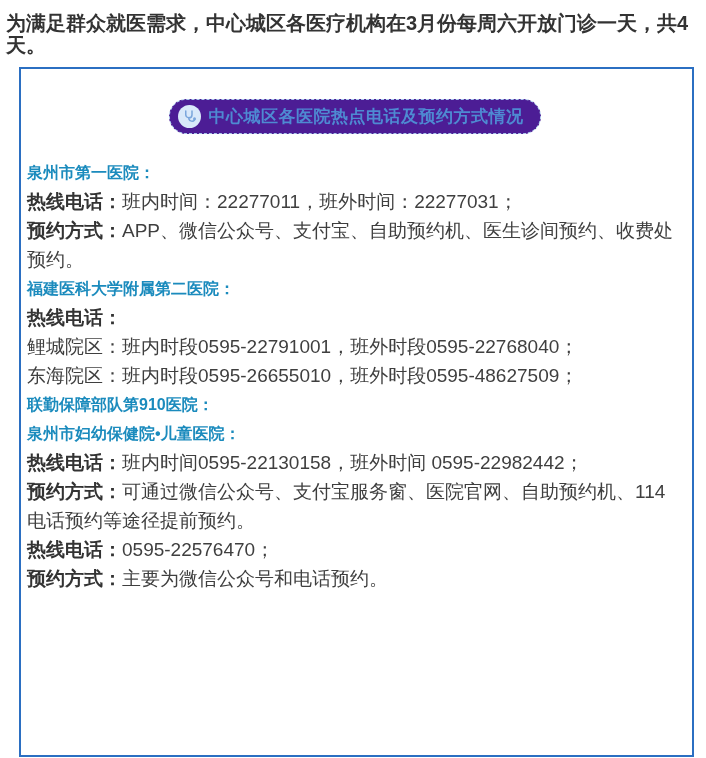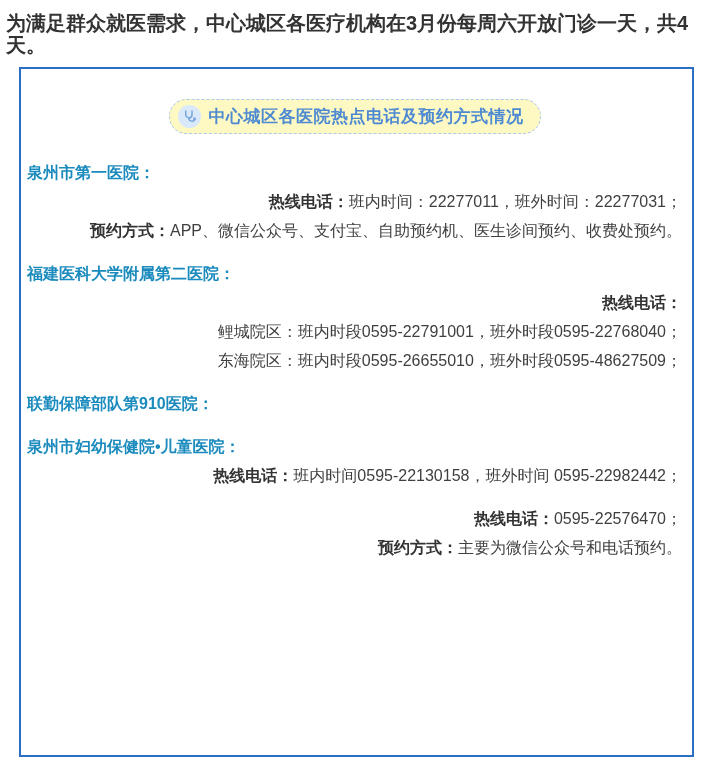--- a/index.html
+++ b/index.html
@@ -30,54 +30,53 @@
   .badge-row {
     text-align: center;
     margin-bottom: 24px;
   }
   .badge {
     display: inline-flex;
     align-items: center;
     gap: 8px;
     border: 1px dashed #aac9ec;
     border-radius: 18px;
-    background: #fef9c3;
+    background: #4c1d95;
     padding: 5px 16px 5px 8px;
   }
   .badge-icon {
     width: 23px;
     height: 23px;
     border-radius: 50%;
     background: #d9e9fa;
     display: inline-flex;
     align-items: center;
     justify-content: center;
     flex: 0 0 auto;
   }
   .badge-text {
     font-size: 17px;
     font-weight: 700;
     color: #4e8ad2;
     letter-spacing: 0.5px;
   }
 
-  .hospital { margin-top: 14px; }
+  .hospital { }
   .hospital:first-of-type { margin-top: 0; }
 
   .hname {
     font-size: 16px;
     font-weight: 700;
     color: #1b8bbd;
     line-height: 29px;
   }
   .hline {
-    font-size: 16px;
+    font-size: 19px;
     color: #3f3f3f;
     line-height: 29px;
-    text-align: right;
   }
   .lbl {
     font-weight: 700;
     color: #333333;
   }
 </style>
 </head>
 <body>
 
 <p class="intro">为满足群众就医需求，中心城区各医疗机构在3月份每周六开放门诊一天，共4天。</p>
@@ -110,20 +109,21 @@
     <div class="hline"><span class="lbl"></span><span>东海院区：班内时段0595-26655010，班外时段0595-48627509；</span></div>
   </div>
 
   <div class="hospital">
     <div class="hname">联勤保障部队第910医院：</div>
   </div>
 
   <div class="hospital">
     <div class="hname">泉州市妇幼保健院•儿童医院：</div>
     <div class="hline"><span class="lbl">热线电话：</span><span>班内时间0595-22130158，班外时间 0595-22982442；</span></div>
+    <div class="hline"><span class="lbl">预约方式：</span><span>可通过微信公众号、支付宝服务窗、医院官网、自助预约机、114电话预约等途径提前预约。</span></div>
   </div>
 
   <div class="hospital">
     <div class="hline"><span class="lbl">热线电话：</span><span>0595-22576470；</span></div>
     <div class="hline"><span class="lbl">预约方式：</span><span>主要为微信公众号和电话预约。</span></div>
   </div>
 
 </div>
 
 </body></html>

